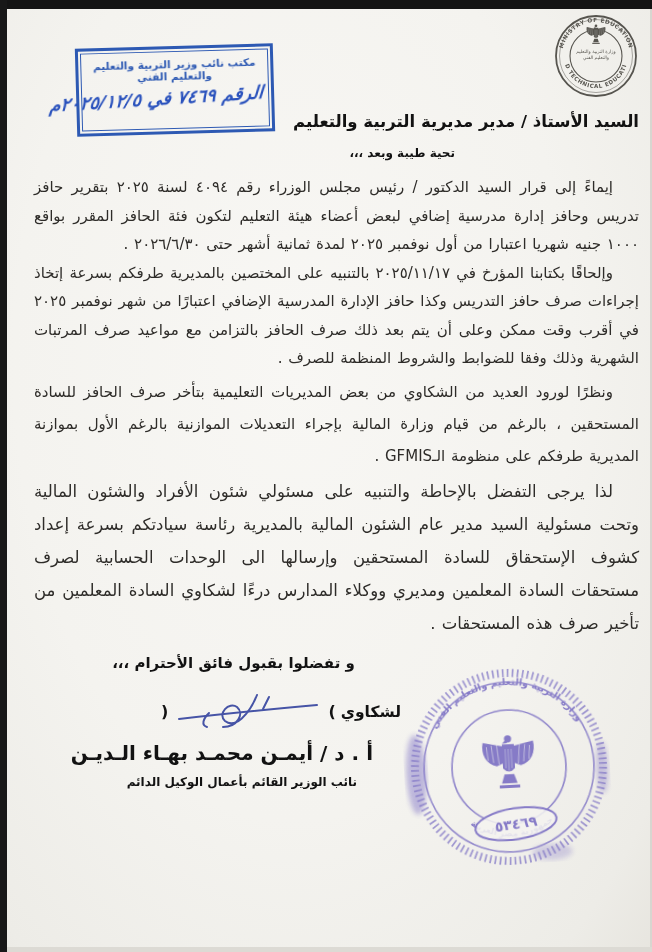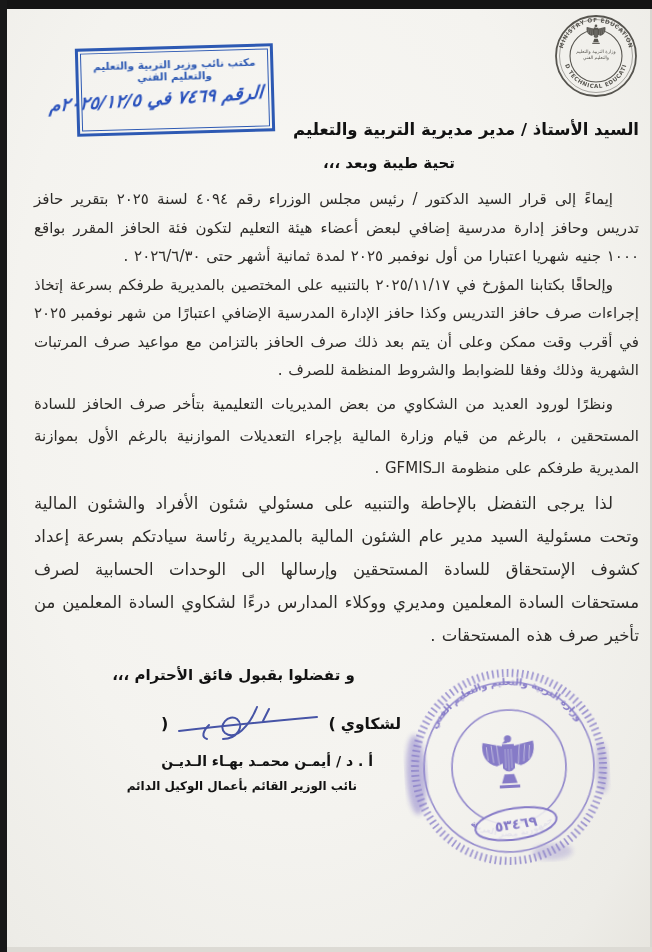--- a/index.html
+++ b/index.html
@@ -28,40 +28,40 @@
   .stamp-line1 { font-size:10.5px; font-weight:bold; letter-spacing:.3px; filter:blur(.45px); }
   .stamp-line2 {
     font-size:18px; font-weight:bold; font-style:italic; margin-top:5px;
     color:#2a52bd; transform:rotate(-2deg) skewX(-8deg); filter:blur(.25px); white-space:nowrap;
   }
 
   
   .ministry-seal { position:absolute; left:552px; top:12px; width:88px; height:88px; opacity:.92; filter:blur(.2px); }
 
   
-  .text-col { position:absolute; top:112px; right:13px; left:34px; direction:rtl; color:#2c2a27;margin-top:8px; }
+  .text-col { position:absolute; top:112px; right:13px; left:34px; direction:rtl; color:#2c2a27; }
   .recipient { margin:0; font-size:16.5px; font-weight:bold; color:#121212; }
-  .greeting  { margin:15px 184px 0 0; font-size:15px; font-weight:bold; color:#121212; }
+  .greeting  { margin:15px 184px 0 0; font-size:12px; font-weight:bold; color:#121212; }
   .para {
     margin:0; font-size:15px; line-height:28.5px; text-align:justify; text-align-last:right;
     text-indent:26px; word-spacing:1px; color:#2e2c29;
   }
   .para.first { margin-top:13px; }
   .para.p3 { line-height:32px; margin-top:3px; }
   .para.p4 { line-height:33px; margin-top:3px; font-size:16.5px; }
   .closing { margin:14px 206px 0 0; font-size:15px; font-weight:bold; color:#121212;text-align:center; }
 
   .sig-row {
     display:flex; direction:rtl; align-items:center; gap:5px;
     margin:17px 238px 0 0; width:max-content;
     font-size:15.5px; font-weight:bold; color:#121212;
   }
   .sig-paren { font-weight:bold; font-size:16px; }
   .sig-squiggle { display:block; }
-  .sig-name  { margin:6px 266px 0 0; font-size:14px; font-weight:bold; color:#121212; width:max-content; }
+  .sig-name  { margin:6px 266px 0 0; font-size:20px; font-weight:bold; color:#121212; width:max-content; }
   .sig-title { margin:10px 282px 0 0; font-size:12px; font-weight:bold; color:#121212; width:max-content; }
 
   
   .official-stamp { position:absolute; left:396px; top:654px; width:226px; height:226px; transform:rotate(-3deg); }
 </style>
 </head>
 <body>
 
 <svg width="0" height="0" style="position:absolute" aria-hidden="true">
   <defs>

